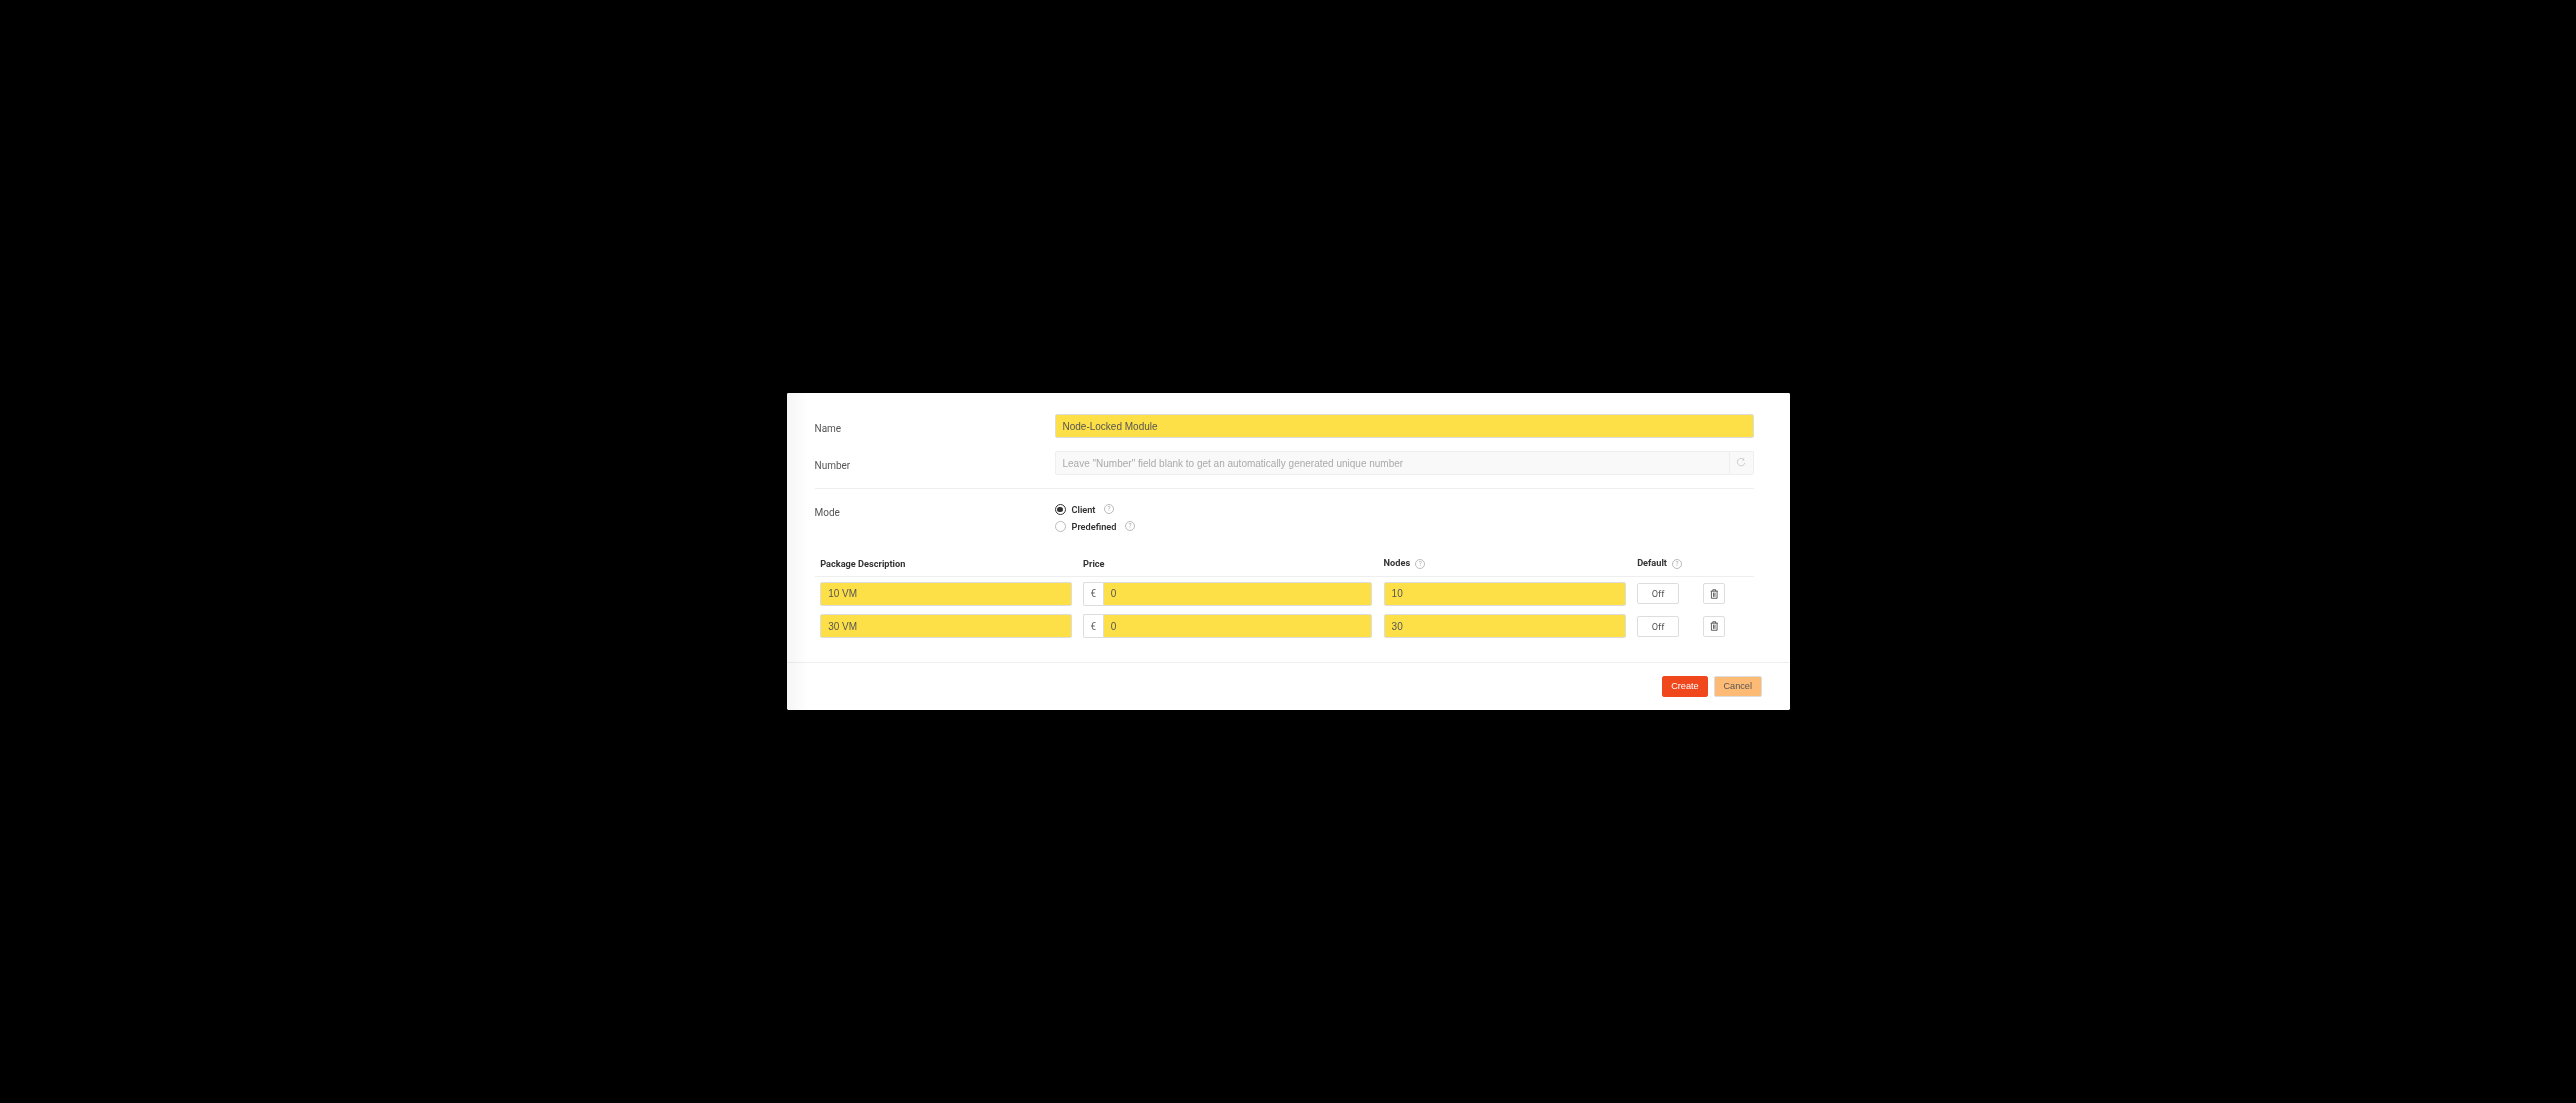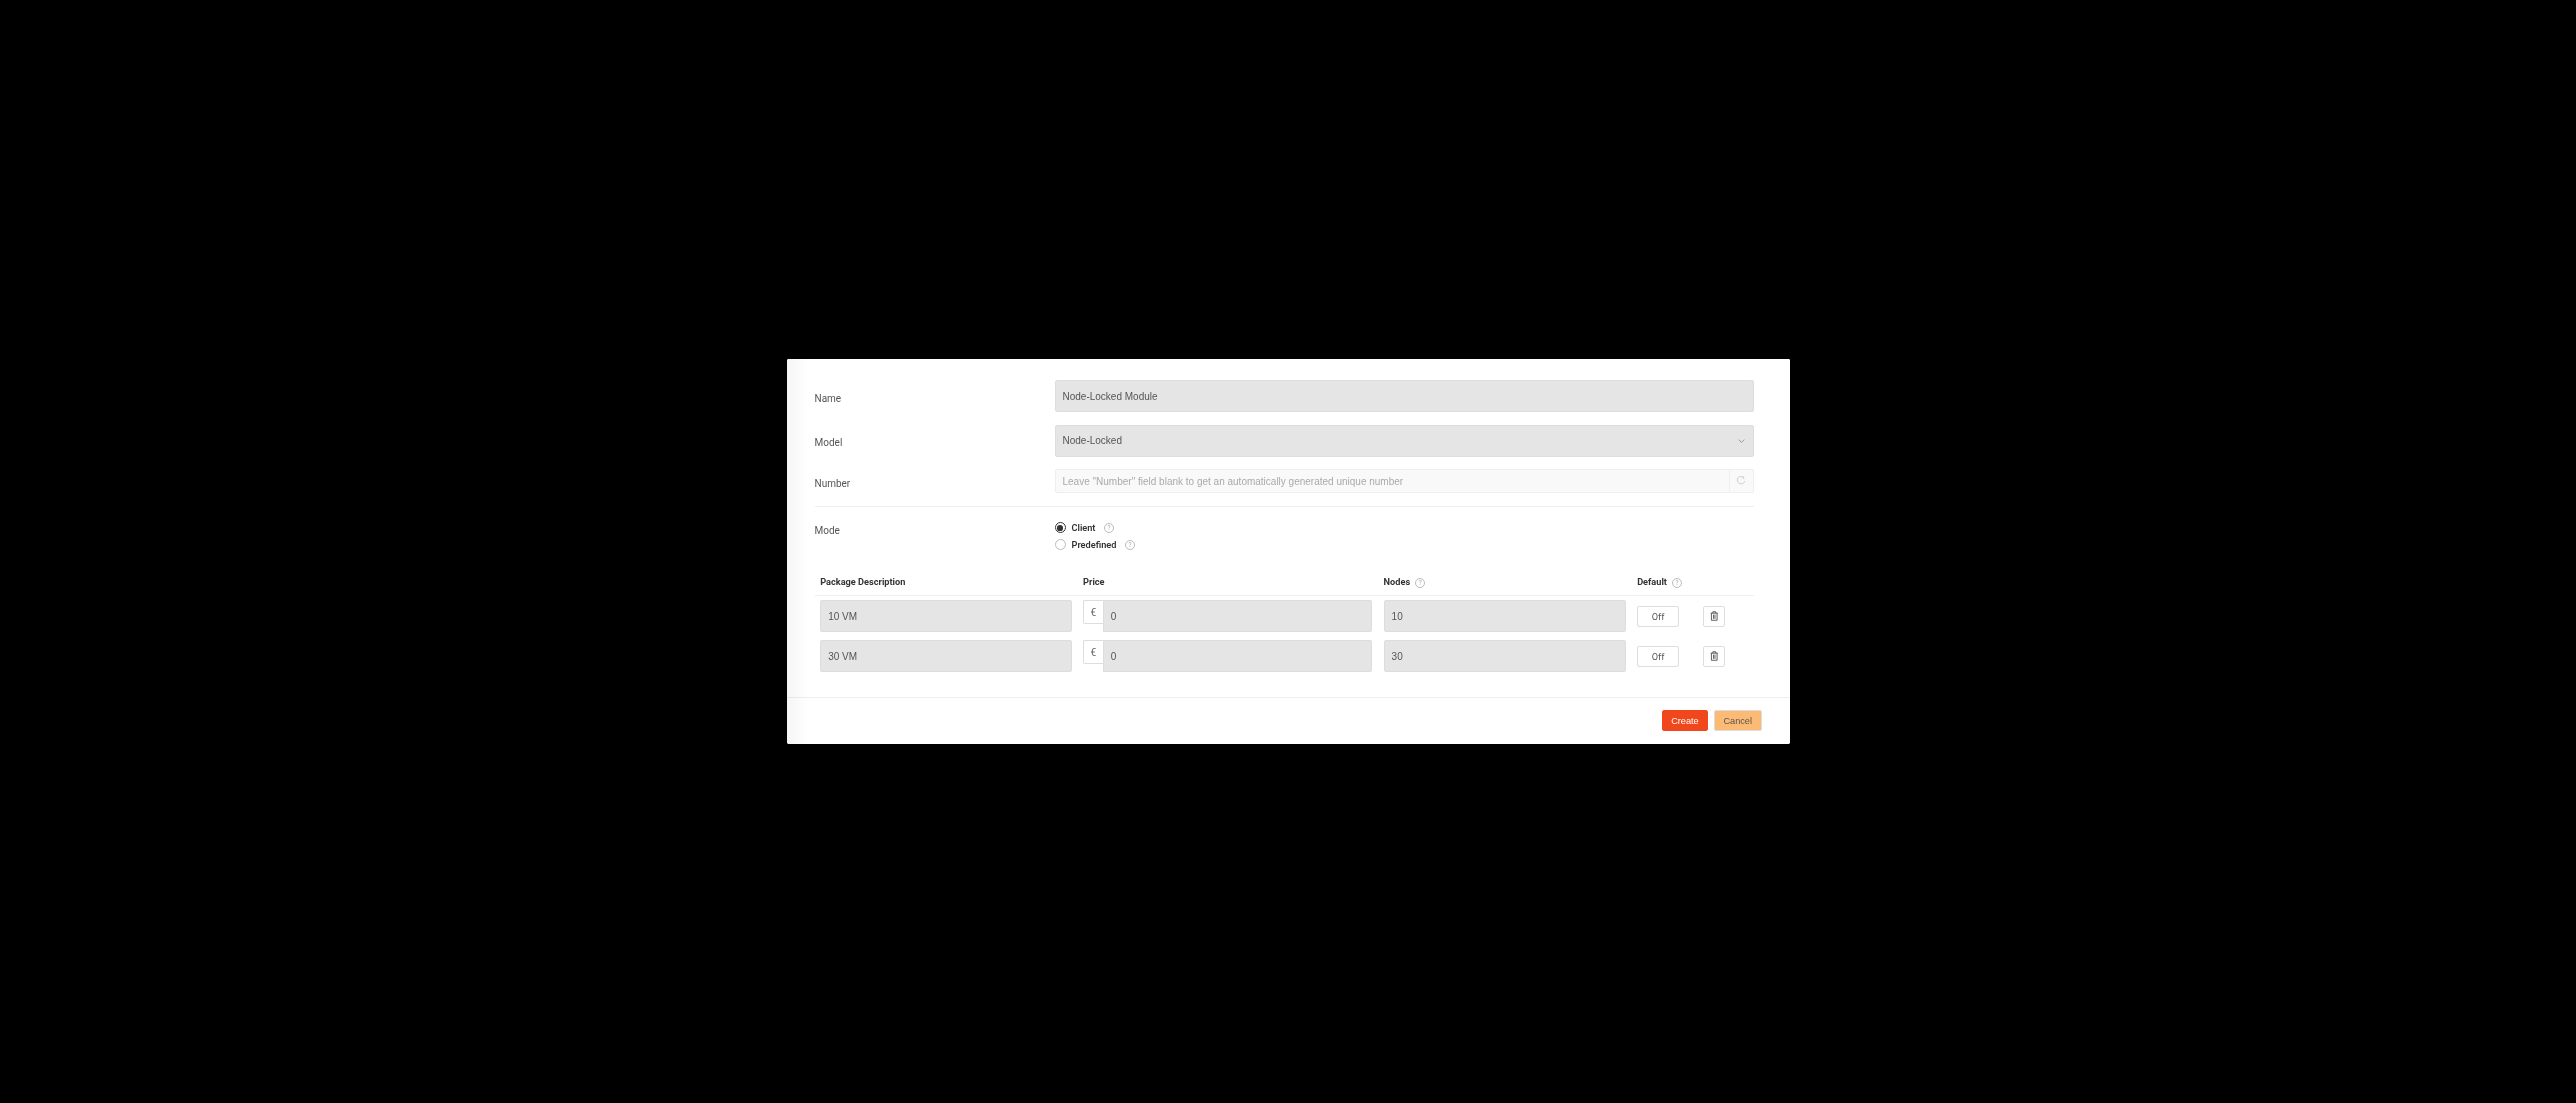--- a/index.html
+++ b/index.html
@@ -36,27 +36,27 @@
     flex-shrink: 0;
     color: #555;
     font-size: 10px;
     padding-top: 4.2px;
   }
   .form-control-wrap {
     flex: 1;
   }
   .text-input, .select-input {
     width: 100%;
-    height: 32px;
+    height: 24px;
     border: 0.7px solid #ddd;
     border-radius: 2.1px;
     padding: 0 7px;
     font-size: 10px;
     color: #555;
-    background: #e5e5e5;
+    background: #fde047;
   }
   .text-input::placeholder { color: #aaa; }
   .select-wrap {
     position: relative;
   }
   .select-caret {
     position: absolute;
     right: 8.5px;
     top: 50%;
     transform: translateY(-50%);
@@ -270,31 +270,20 @@
   <div class="left-shadow"></div>
   <div class="panel-inner">
 
     <div class="form-row">
       <div class="form-label">Name</div>
       <div class="form-control-wrap">
         <input type="text" class="text-input" value="Node-Locked Module" style="">
       </div>
     </div>
 
-    <div class="form-row">
-      <div class="form-label">Model</div>
-      <div class="form-control-wrap select-wrap">
-        <input type="text" readonly="" class="text-input" value="Node-Locked" style="">
-        <span class="select-caret">
-          <svg width="7" height="4.2" viewBox="0 0 10 6">
-              <path d="M1 1 L5 5 L9 1" stroke="#999" stroke-width="1.4" fill="none"></path>
-            </svg>
-        </span>
-      </div>
-    </div>
 
     <div class="form-row">
       <div class="form-label">Number</div>
       <div class="form-control-wrap number-wrap">
         <input type="text" class="number-input" placeholder="Leave &quot;Number&quot; field blank to get an automatically generated unique number" style="">
         <span class="number-addon">
           <svg width="10" height="10" viewBox="0 0 16 16">
               <path d="M13 3 A6 6 0 1 0 14 8" stroke="#ccc" stroke-width="1.6" fill="none"></path>
               <path d="M13 0 L13 4 L9 4" fill="#ccc"></path>
             </svg>

